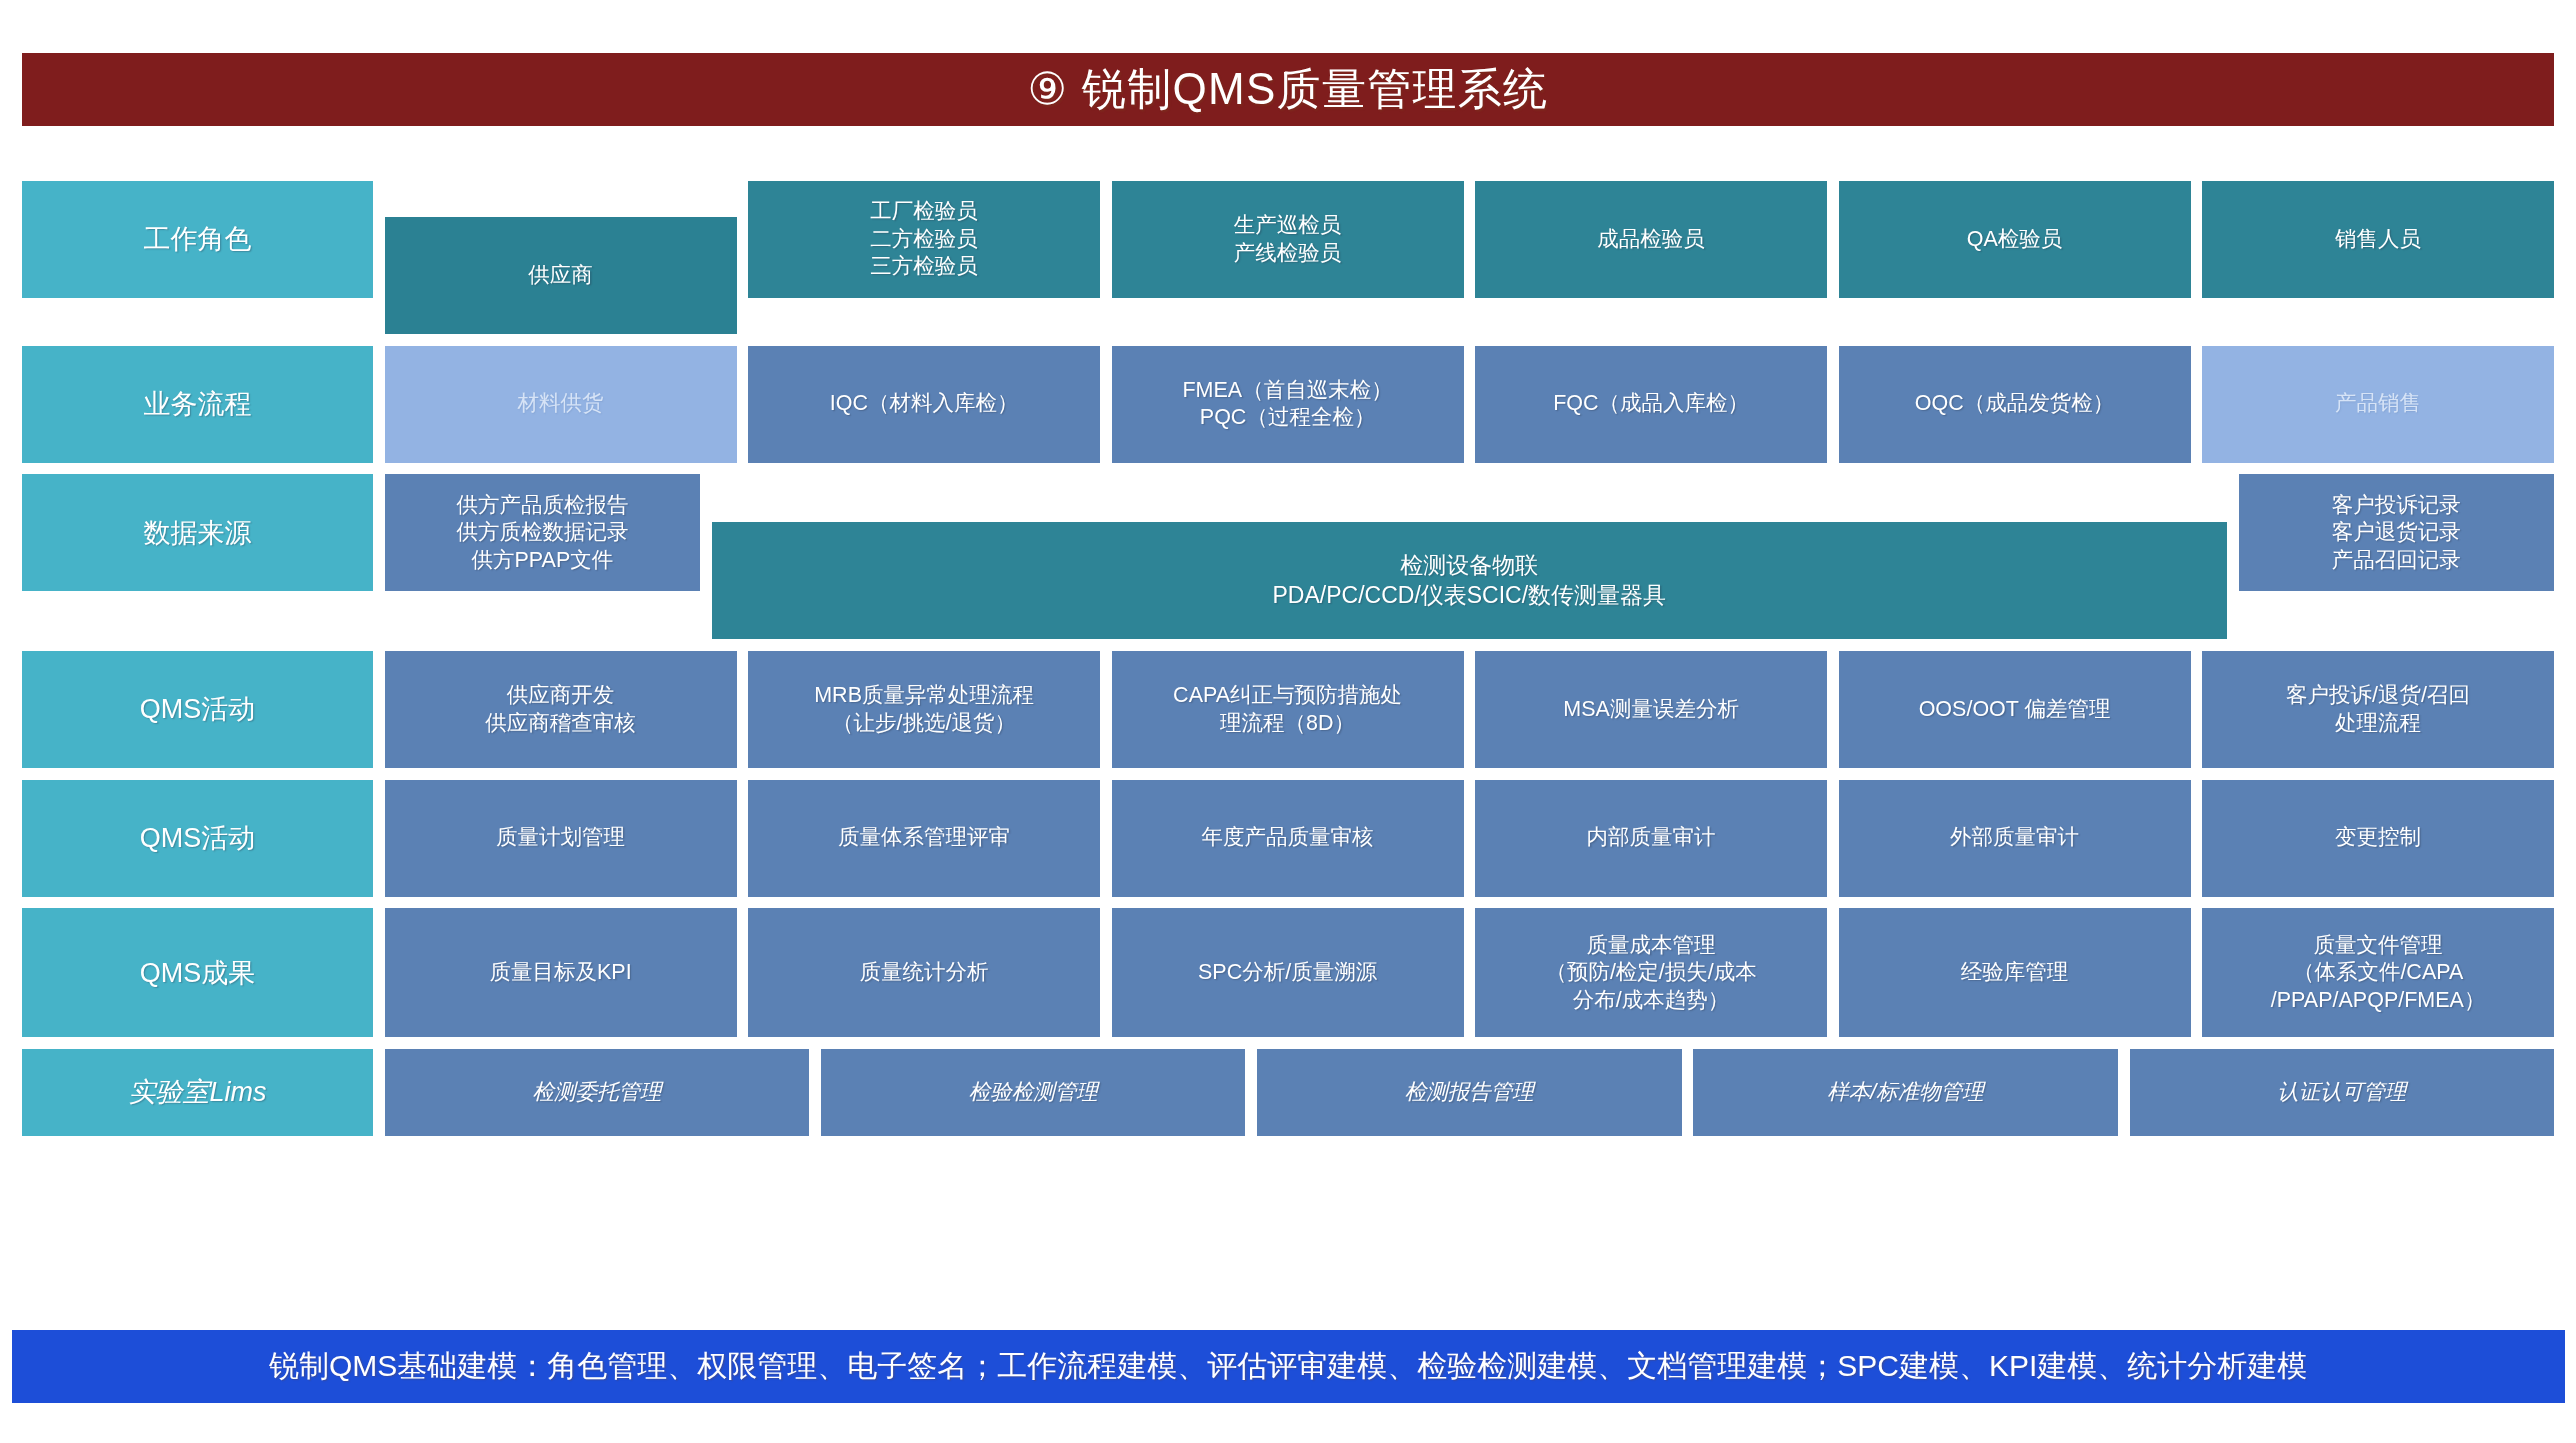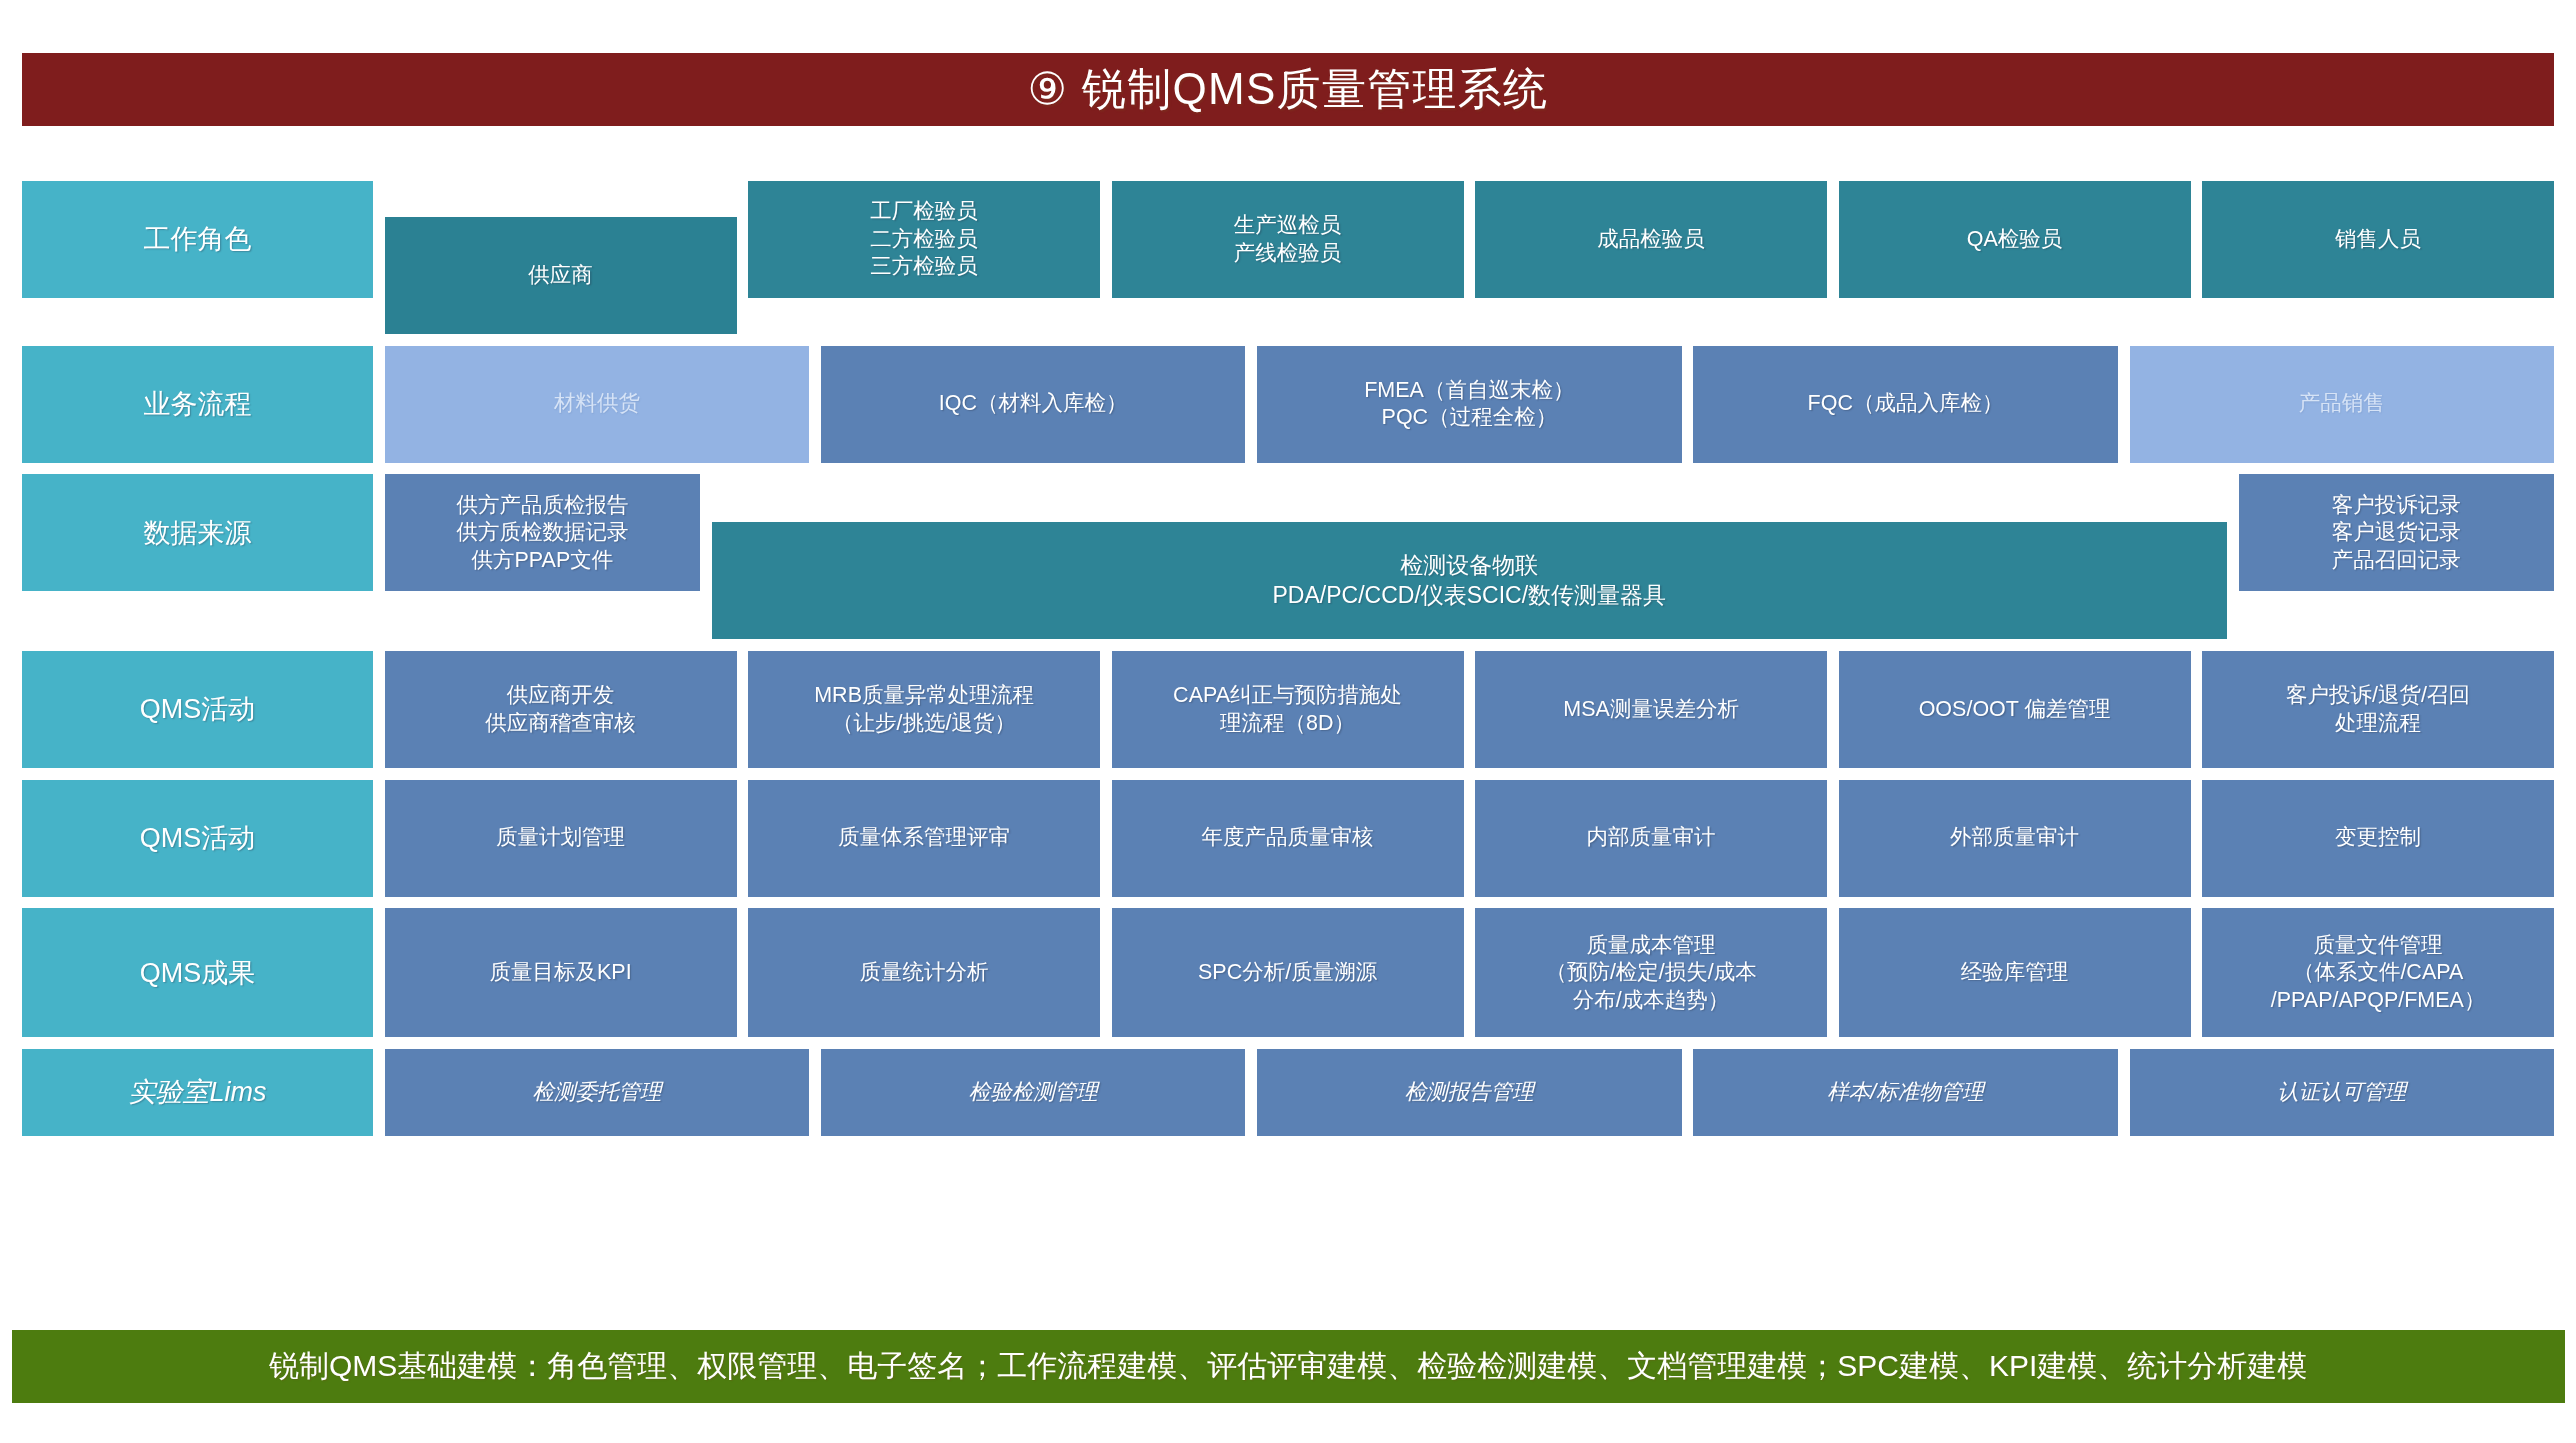--- a/index.html
+++ b/index.html
@@ -103,21 +103,21 @@
   .r3 .label, .r4 .label, .r5 .label, .r6 .label, .r7 .label { font-size: 27px; }
 
   .cell-text { display: block; width: 100%; }
   .cell-text .ln { display: block; }
 
   
   .footer-bar {
     position: absolute;
     left: 11.7px; top: 1330px;
     width: 2553px; height: 73px;
-    background: #4d7c0f;
+    background: #1d4ed8;
     display: flex; align-items: center; justify-content: center;
     z-index: 3;
   }
   .footer-text {
     color: #ffffff;
     font-size: 30px;
     letter-spacing: 0px;
     white-space: nowrap;
     text-shadow: 1.3px 1.3px 1.3px rgba(120,70,30,0.28);
   }
@@ -205,20 +205,25 @@
           <span class="cell-text">
             <span class="ln">FMEA（首自巡末检）</span>
             <span class="ln">PQC（过程全检）</span>
           </span>
         </div>
         <div class="cell data t-blue">
           <span class="cell-text">
             <span class="ln">FQC（成品入库检）</span>
           </span>
         </div>
+        <div class="cell data t-blue">
+          <span class="cell-text">
+            <span class="ln">OQC（成品发货检）</span>
+          </span>
+        </div>
         <div class="cell data t-blue-lt">
           <span class="cell-text">
             <span class="ln">产品销售</span>
           </span>
         </div>
       </div>
       <div class="row r3">
         <div class="cell label">
           <span class="cell-text">数据来源</span>
         </div>

